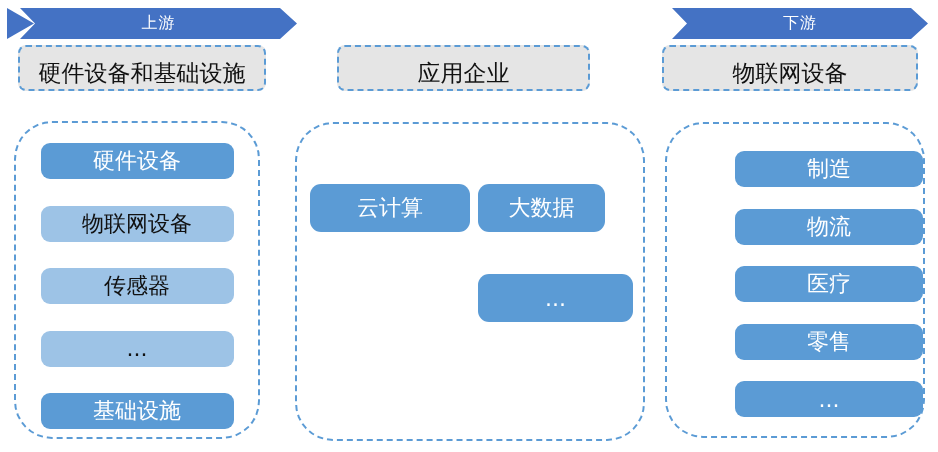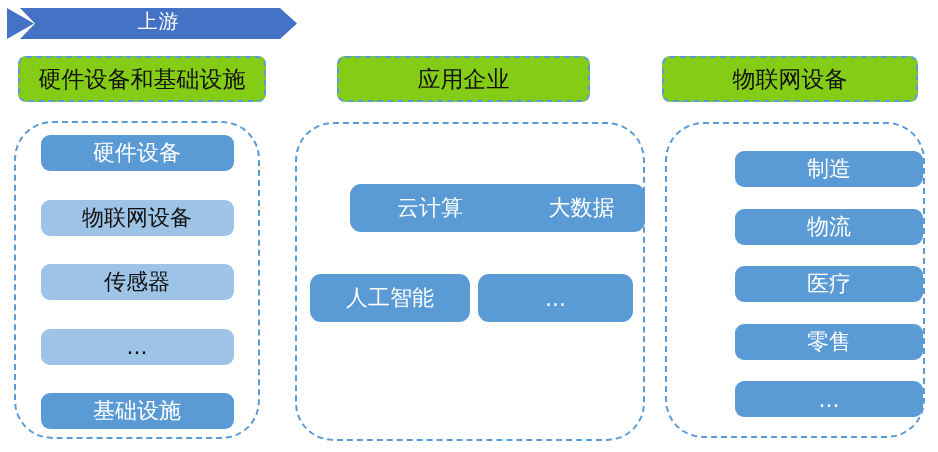--- a/index.html
+++ b/index.html
@@ -22,38 +22,38 @@
     left: 7px; top: 8px;
     width: 27px; height: 31px;
     background: var(--arrow-blue, #4472C4);
     clip-path: polygon(0 0, 100% 50%, 0 100%);
   }
   .band {
     position: absolute;
     top: 8px; height: 31px;
     background: var(--arrow-blue, #4472C4);
     color: var(--text-light, #ffffff);
-    display: flex; justify-content: center;
-    font-size: 20px;
+    display: flex; align-items: center; justify-content: center;
+    font-size: 16px;
     letter-spacing: 1px;
     clip-path: polygon(0 0, calc(100% - 17px) 0, 100% 50%, calc(100% - 17px) 100%, 0 100%, 15px 50%);
   }
   .band1 { left: 20px;  width: 277px; }
   .band2 { left: 303px; width: 365px; }
   .band3 { left: 672px; width: 256px; }
 
   
   .cat {
     position: absolute;
-    top: 56px; height: 46px;
+    top: 45px; height: 46px;
     box-sizing: border-box;
     border: 2px dashed var(--dash-blue, #5B9BD5);
     border-radius: 8px;
-    background: #84cc16;
-    display: flex; align-items: center; justify-content: center;
+    background: #e5e5e5;
+    display: flex; align-items: flex-end; justify-content: center;
     font-size: 23px;
     color: var(--text-dark, #111111);
   }
   .cat1 { left: 18px;  width: 248px; }
   .cat2 { left: 337px; width: 253px; }
   .cat3 { left: 662px; width: 256px; }
 
   
   .panel {
     position: absolute;
@@ -77,48 +77,51 @@
   }
 
   
   .item {
     box-sizing: border-box;
     height: 36px;
     border-radius: 9px;
     display: flex; align-items: center; justify-content: center;
     font-size: 22px;
   }
-  .panel1 .item { width: 193px; }
+  .panel1 .item { width: 193px; margin-top: 8px; }
   .panel3 .item { width: 188px; }
   .item.medium { background: var(--box-medium, #5B9BD5); color: var(--text-light, #ffffff); }
   .item.light  { background: var(--box-light, #9DC3E6);  color: var(--text-dark, #111111); text-align: right; }
 
   .mid-item {
     position: absolute;
     height: 48px;
     background: var(--box-medium, #5B9BD5);
     color: var(--text-light, #ffffff);
     border-radius: 11px;
     display: flex; align-items: center; justify-content: center;
     font-size: 22px;
   }
-  .mid-a { left: 13px;  top: 60px;  width: 160px; margin-left: 40px; }
-  .mid-b { left: 181px; top: 60px;  width: 127px; padding-left: 40px; }
+  .mid-a { left: 13px;  top: 60px;  width: 160px; }
+  .mid-b { left: 181px; top: 60px;  width: 127px; }
   .mid-c { left: 13px;  top: 150px; width: 160px; }
   .mid-d { left: 181px; top: 150px; width: 155px; }
 </style>
 </head>
 <body>
 
 <div class="canvas">
 
   <div class="arrow-lead"></div>
 
   <div class="band band1">
     <span>上游</span>
+  </div>
+  <div class="band band3">
+    <span>下游</span>
   </div>
 
   <div class="cat cat1">
     <span>硬件设备和基础设施</span>
   </div>
   <div class="cat cat2">
     <span>应用企业</span>
   </div>
   <div class="cat cat3">
     <span>物联网设备</span>
@@ -128,21 +131,20 @@
     <div class="item medium">硬件设备</div>
     <div class="item light">物联网设备</div>
     <div class="item light">传感器</div>
     <div class="item light">...</div>
     <div class="item medium">基础设施</div>
   </div>
 
   <div class="panel panel2">
     <div class="mid-item mid-a">云计算</div>
     <div class="mid-item mid-b">大数据</div>
-    <div class="mid-item mid-c">人工智能</div>
     <div class="mid-item mid-d">...</div>
   </div>
 
   <div class="panel panel3">
     <div class="item medium">制造</div>
     <div class="item medium">物流</div>
     <div class="item medium">医疗</div>
     <div class="item medium">零售</div>
     <div class="item medium">...</div>
   </div>

